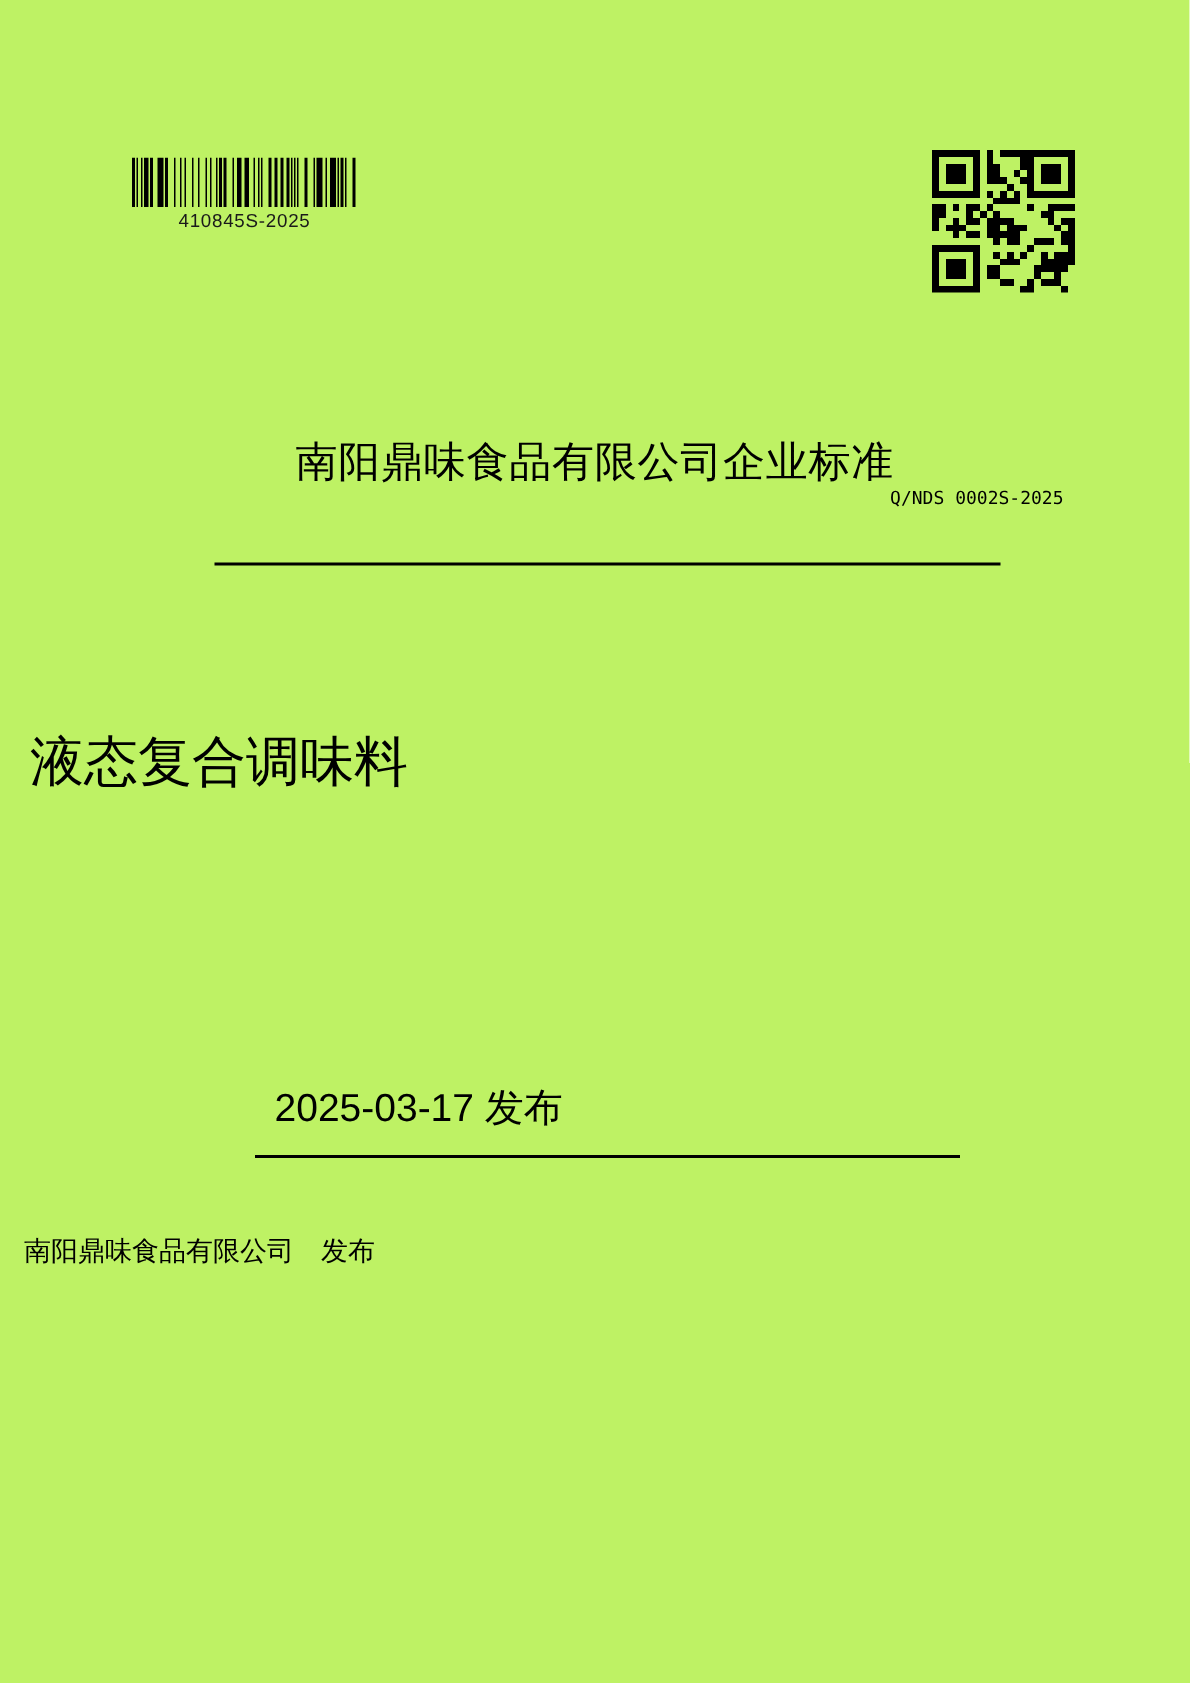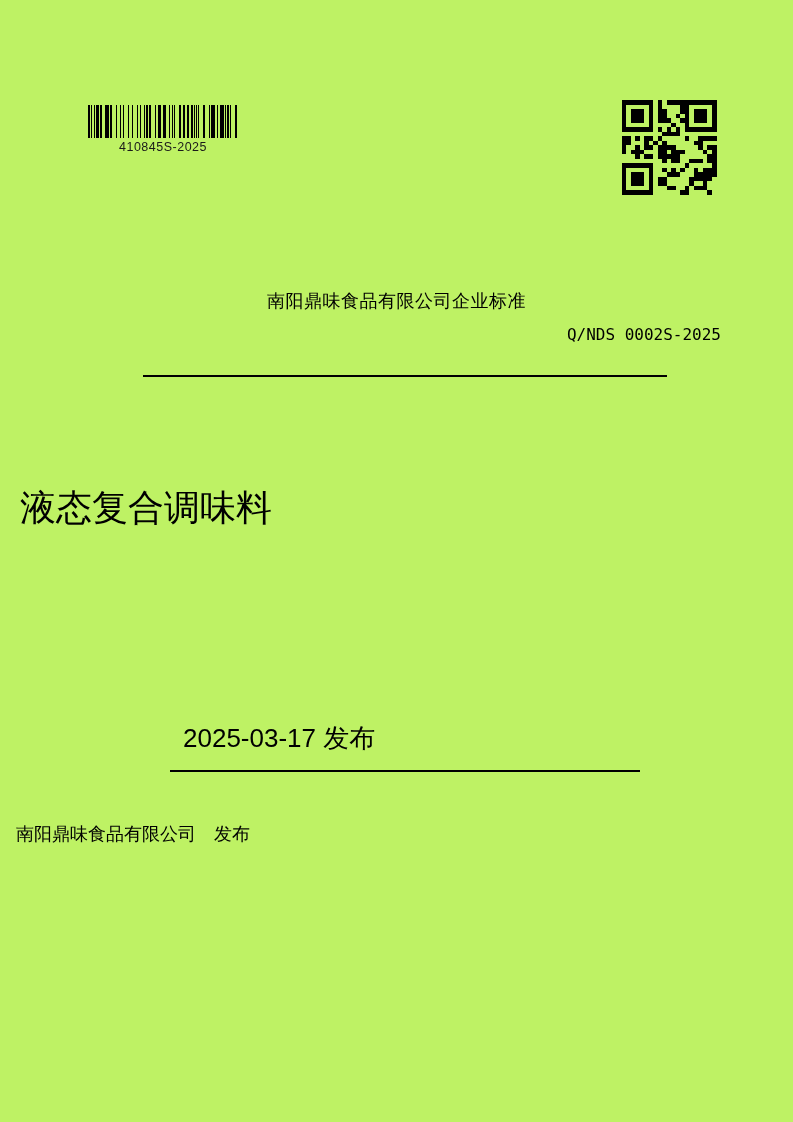--- a/index.html
+++ b/index.html
@@ -34,30 +34,30 @@
     width: 98px;
     height: 95px;
   }
   .qr-svg { display: block; width: 98px; height: 95px; shape-rendering: crispEdges; }
   .org-heading {
     position: absolute;
     left: 0;
     top: 289px;
     width: 100%;
     text-align: center;
-    font-size: 18px;
+    font-size: 28px;
     font-weight: 500;
     letter-spacing: 0.5px;
     white-space: pre;
   }
   .std-number {
     position: absolute;
-    right: 72px;
+    right: 84px;
     top: 325px;
-    font-size: 16px;
+    font-size: 12px;
     font-family: "DejaVu Sans Mono", "Liberation Mono", monospace;
     letter-spacing: 0px;
   }
   .rule {
     position: absolute;
     height: 0;
     border-top: 2px solid #000000;
   }
   .rule-top { left: 143px; top: 375px; width: 524px; }
   .rule-bottom { left: 170px; top: 770px; width: 470px; }

